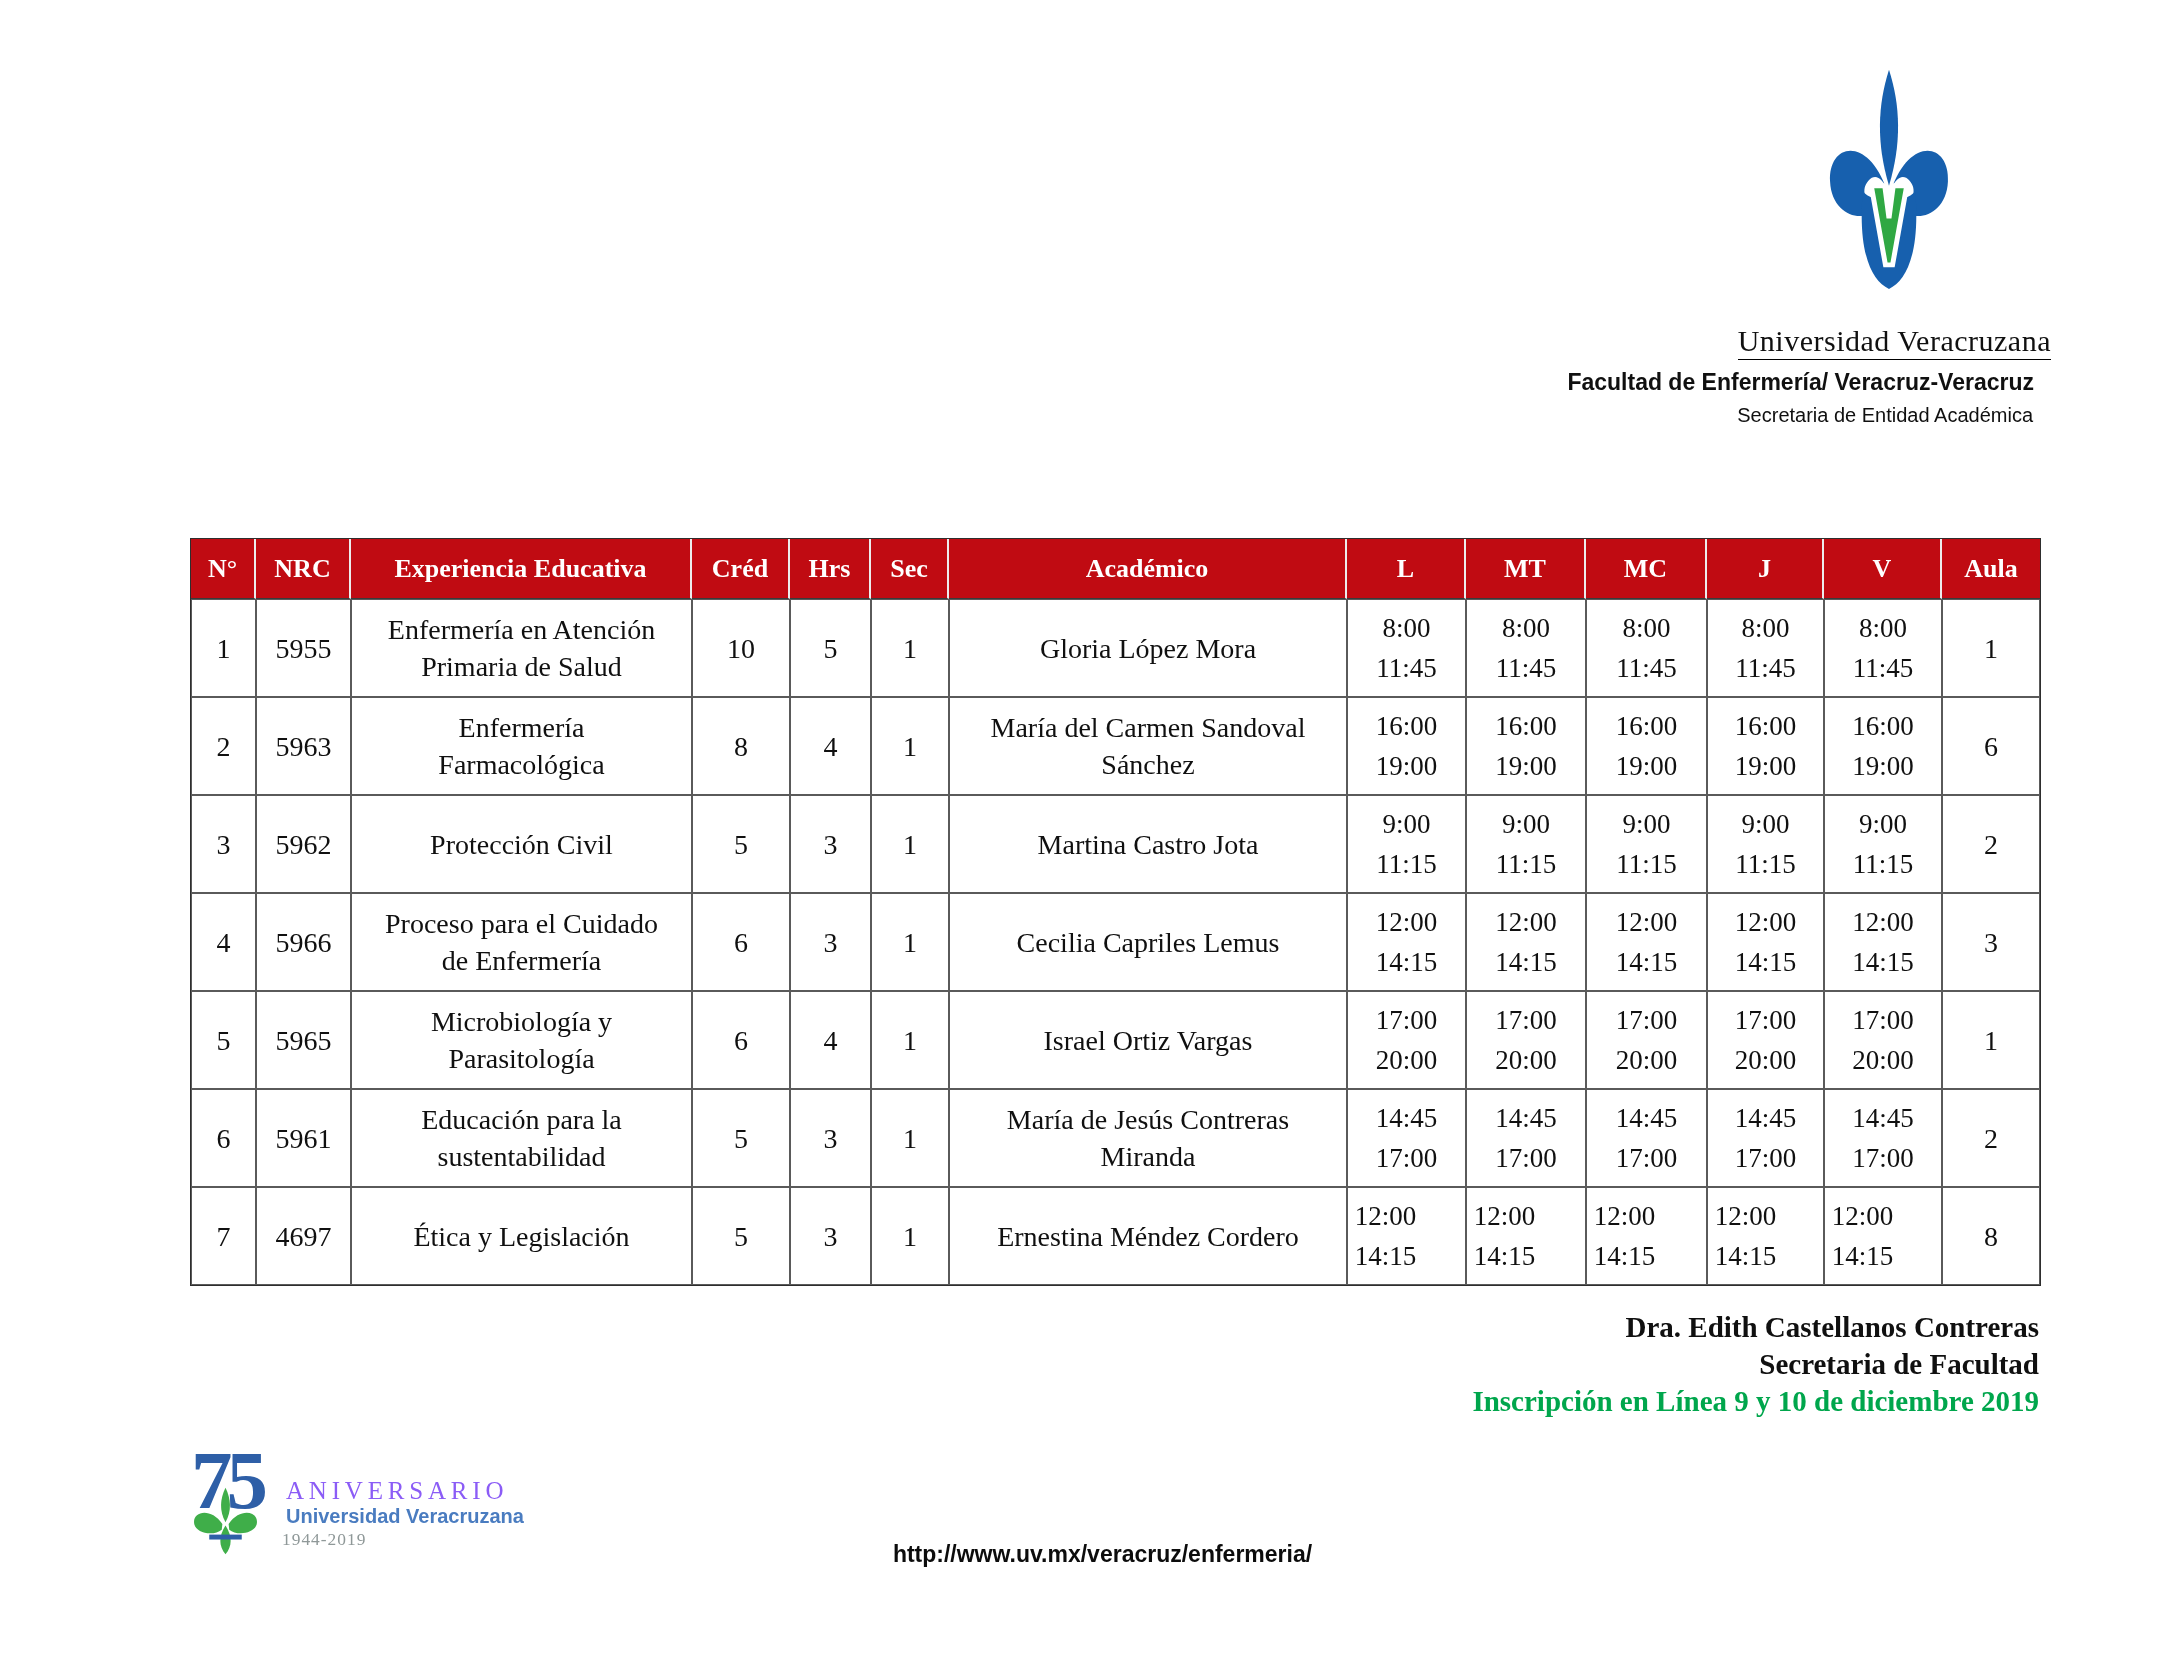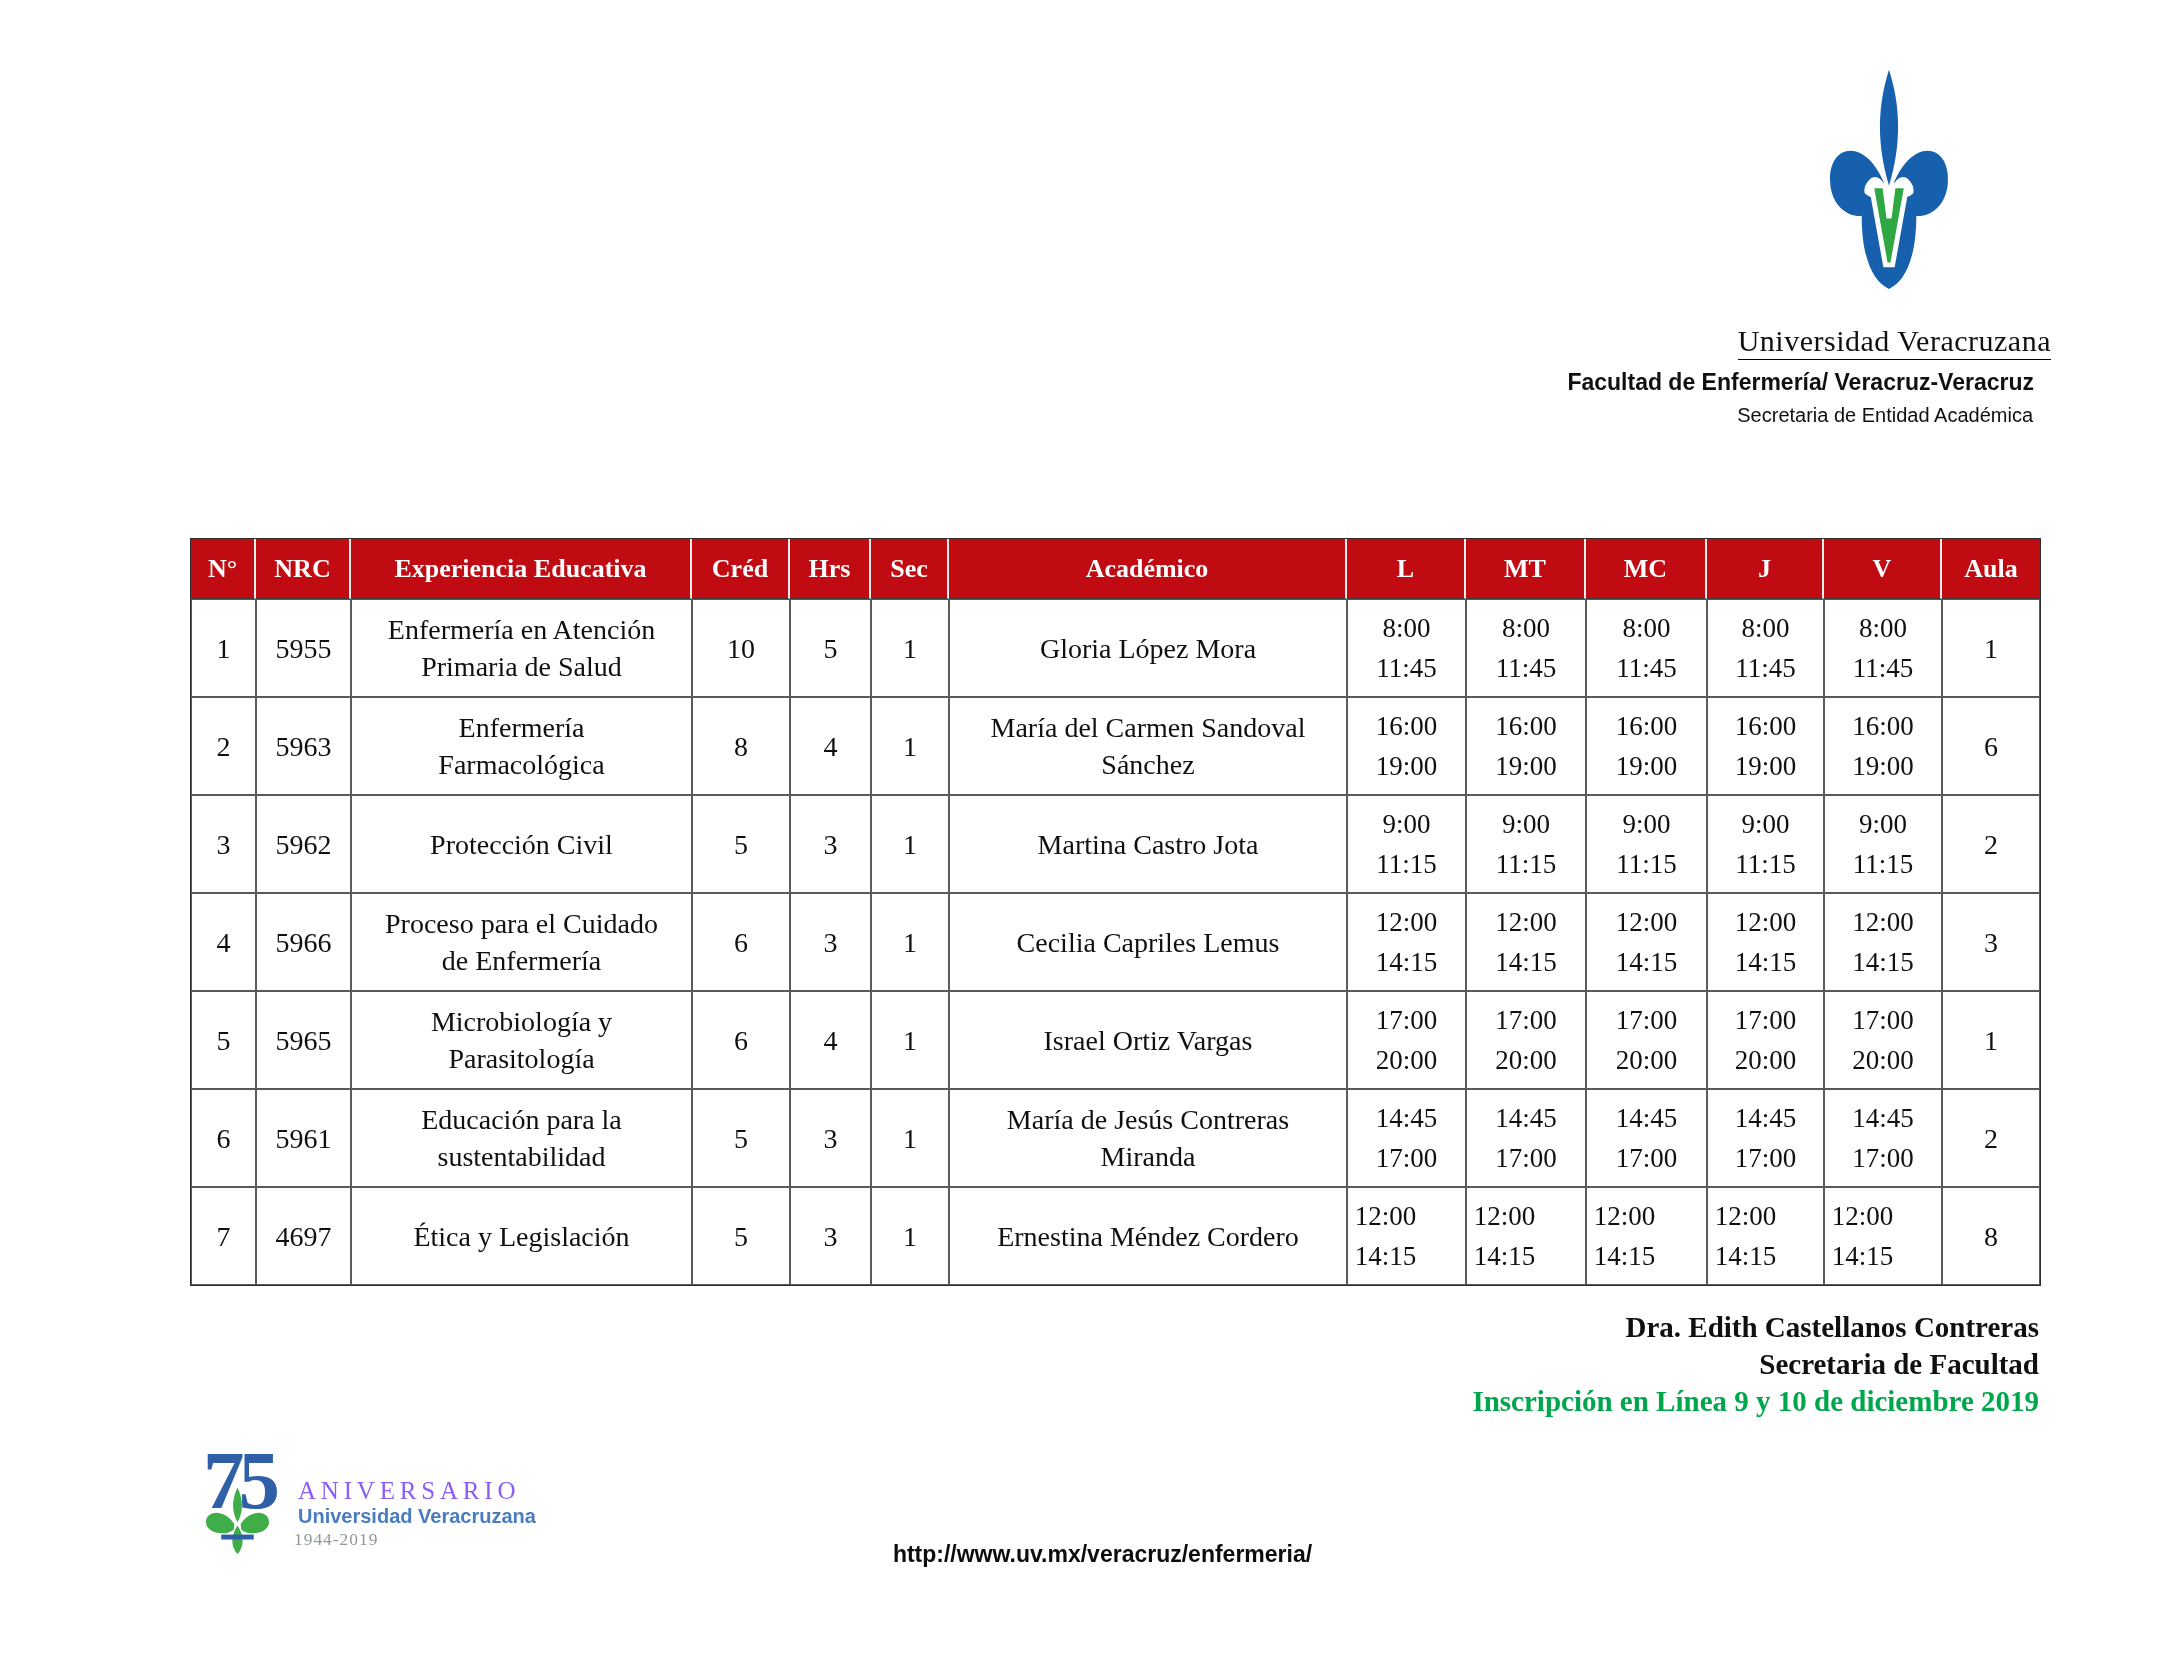--- a/index.html
+++ b/index.html
@@ -32,21 +32,21 @@
   td.time.left{text-align:left;padding-left:6.8px;}
   td.num{font-size:29px;}
 
   
   .footer{position:absolute;top:1309px;right:137px;text-align:right;font-weight:bold;
           font-size:29px;line-height:37px;white-space:nowrap;}
   .footer .cost{color:var(--cost-blue);}
   .footer .insc{color:var(--inscription-green);}
 
   
-  .anniv{position:absolute;left:200px;top:1444px;width:415px;height:130px;}
+  .anniv{position:absolute;left:188px;top:1444px;width:415px;height:130px;}
   .anniv .num{position:absolute;left:2.9px;top:0px;font-size:83px;line-height:73px;font-weight:bold;
               color:var(--anniv-blue);letter-spacing:-5.8px;}
   .anniv svg{position:absolute;left:0px;top:42px;z-index:2;}
   .anniv .lbl{position:absolute;left:98px;top:33px;font-size:25px;letter-spacing:4.8px;color:#8b5cf6;white-space:nowrap;}
   .anniv .uni{position:absolute;left:98px;top:61px;font-family:"Liberation Sans",sans-serif;
               font-weight:bold;font-size:20px;color:#4a7cc0;white-space:nowrap;}
   .anniv .yrs{position:absolute;left:94px;top:85px;font-size:17.4px;letter-spacing:1px;color:#8f9898;}
 
   
   .url{position:absolute;left:0;right:0;top:1541px;text-align:center;transform:translateX(14.5px);

